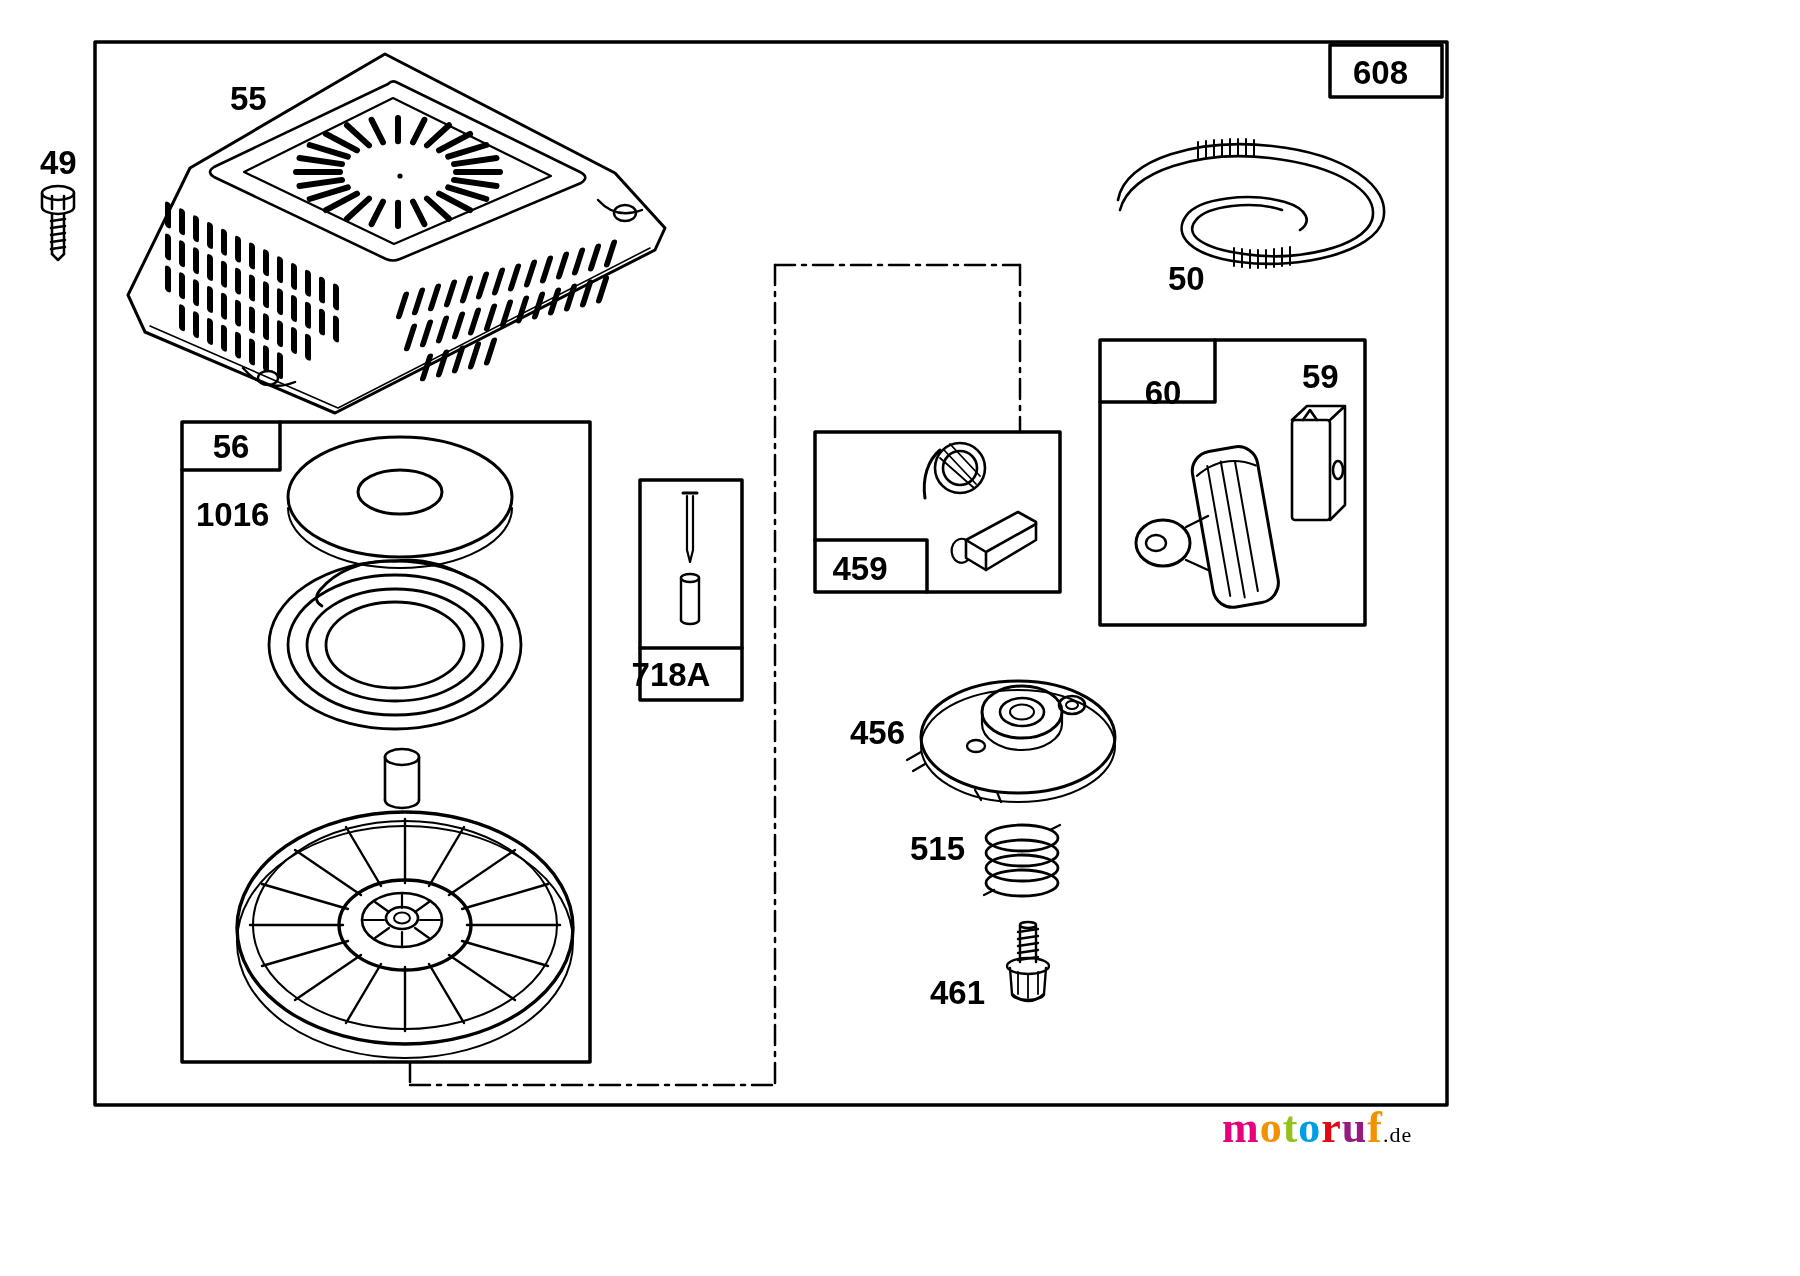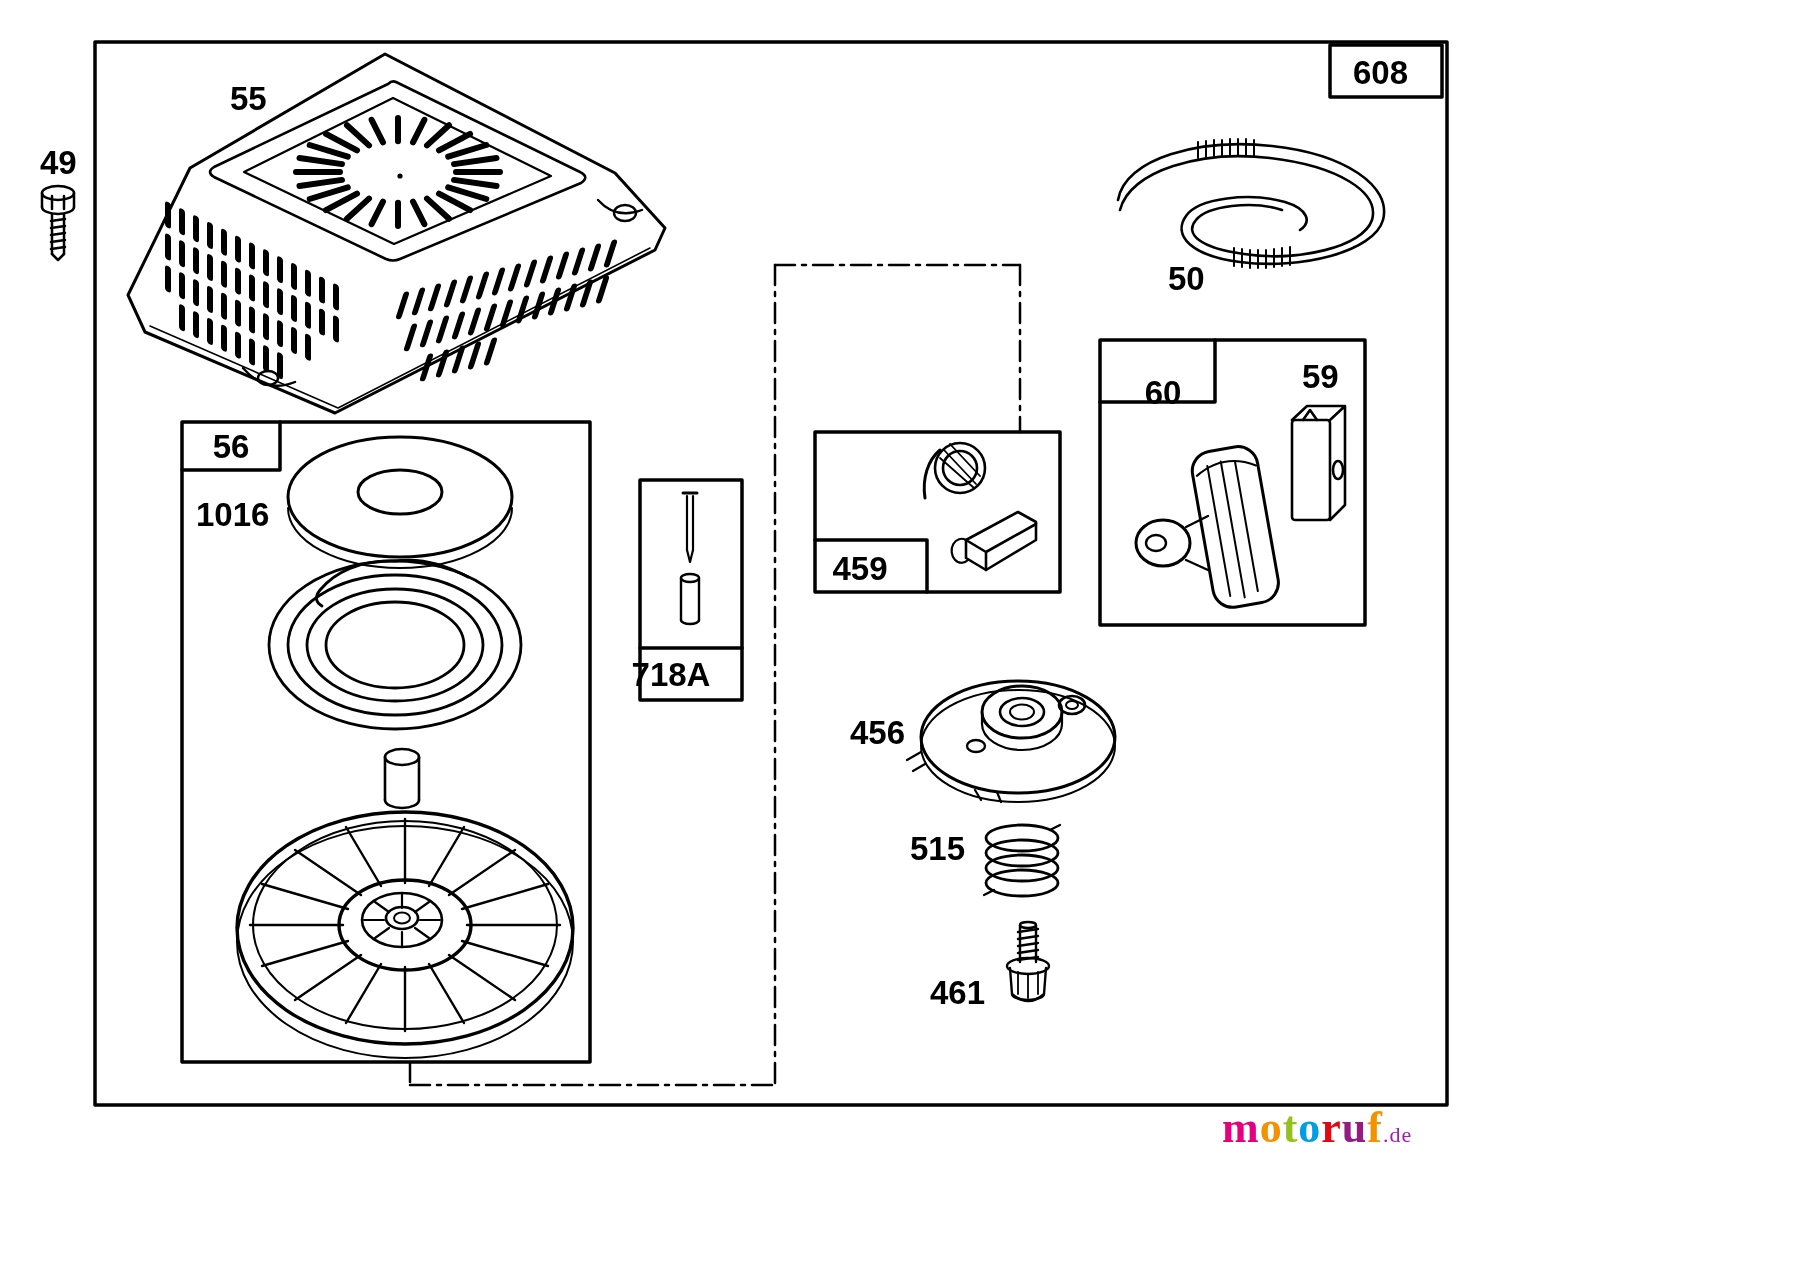--- a/index.html
+++ b/index.html
@@ -218,16 +218,16 @@
   <div class="plabel" style="left:1302px;top:360px;">59</div>
   <div class="plabel center" style="left:182px;top:430px;width:98px;">56</div>
   <div class="plabel" style="left:196px;top:498px;">1016</div>
   <div class="plabel center" style="left:620px;top:658px;width:102px;">718A</div>
   <div class="plabel center" style="left:815px;top:552px;width:90px;">459</div>
   <div class="plabel" style="left:850px;top:716px;">456</div>
   <div class="plabel" style="left:910px;top:832px;">515</div>
   <div class="plabel" style="left:930px;top:976px;text-align:right;">461</div>
 
   <div class="wm">
-    <span style="color: rgb(230, 0, 126);">m</span><span style="color: rgb(243, 146, 0);">o</span><span style="color: rgb(149, 193, 31);">t</span><span style="color: rgb(0, 159, 227);">o</span><span style="color: rgb(227, 6, 19);">r</span><span style="color: rgb(149, 27, 129);">u</span><span style="color: rgb(243, 146, 0);">f</span><span class="suffix" style="color: #a21caf;">.de</span>
+    <span style="color: rgb(230, 0, 126);">m</span><span style="color: rgb(243, 146, 0);">o</span><span style="color: rgb(149, 193, 31);">t</span><span style="color: rgb(0, 159, 227);">o</span><span style="color: rgb(227, 6, 19);">r</span><span style="color: rgb(149, 27, 129);">u</span><span style="color: rgb(243, 146, 0);">f</span><span class="suffix" style="color: #000000;">.de</span>
   </div>
 
 </div>
 
 </body></html>

